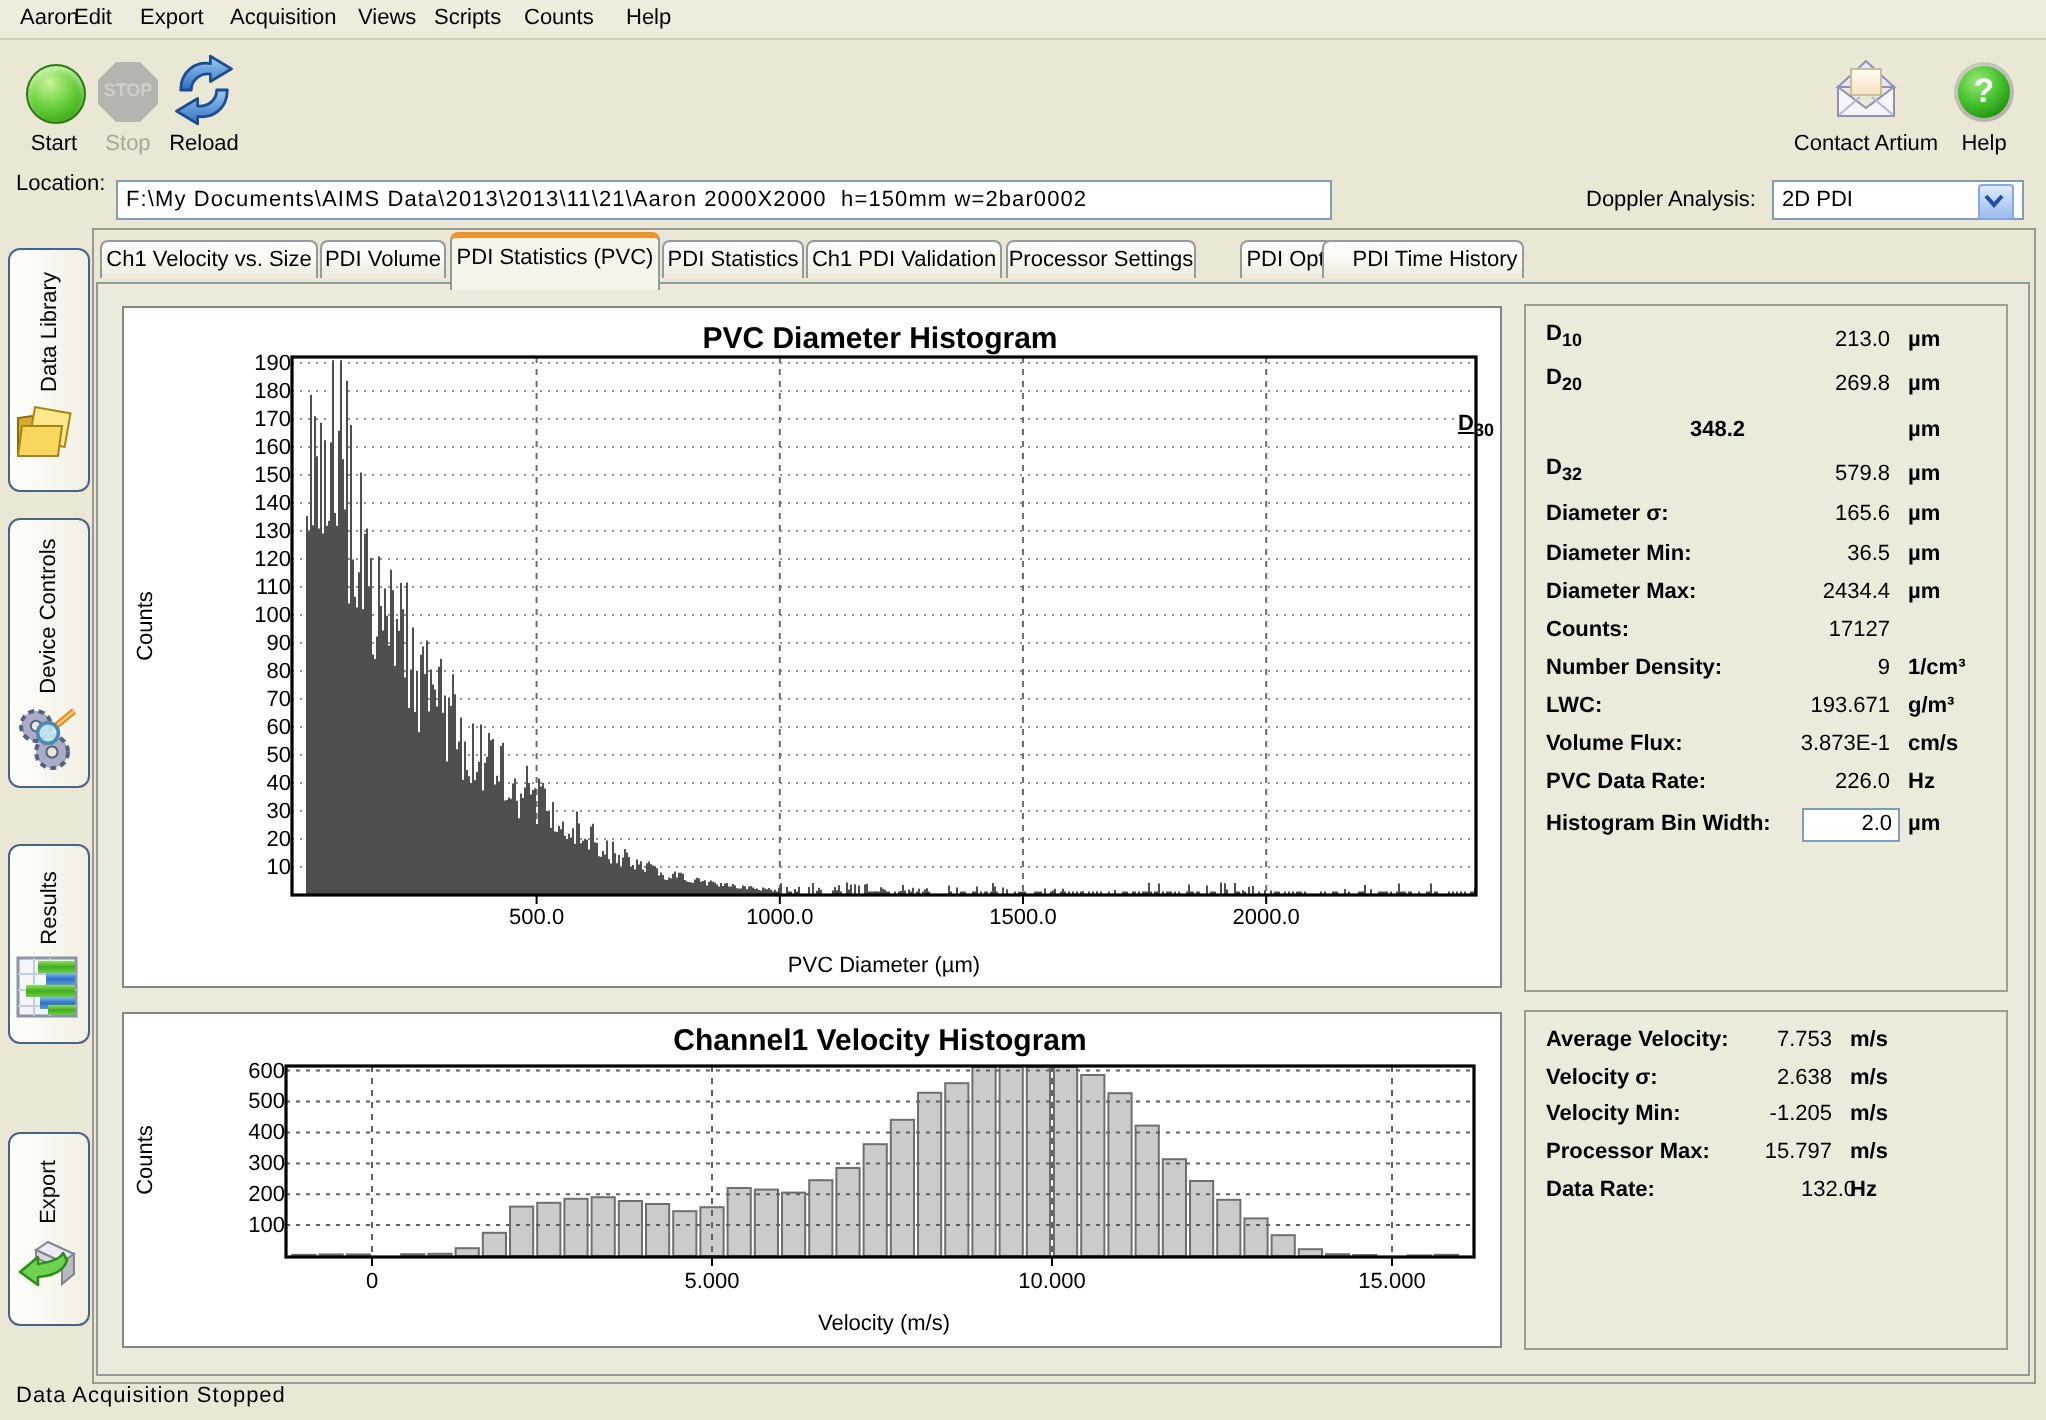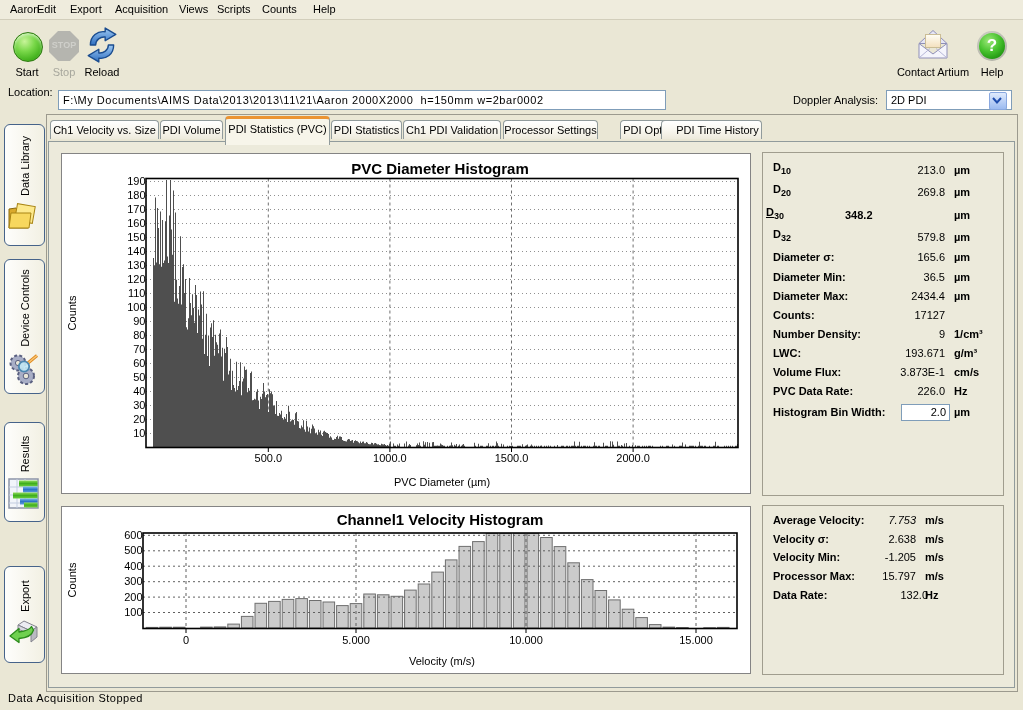--- a/index.html
+++ b/index.html
@@ -262,21 +262,21 @@
     <line x1="635" y1="122.5" x2="635" y2="127" stroke="#000" stroke-width="1"></line>
     <text x="635" y="138" text-anchor="middle" font-size="11">15.000</text>
   <rect x="82" y="27" width="594" height="95.5" fill="none" stroke="#000" stroke-width="1.6"></rect>
   <text x="15" y="74" text-anchor="middle" font-size="11" transform="rotate(-90 15 74)">Counts</text>
   <text x="381" y="159" text-anchor="middle" font-size="11">Velocity (m/s)</text>
 </svg>
 
 <div class="abs" style="left:762px;top:152px;width:240px;height:342px;border:1px solid #a09d8e;"></div>
 <div class="abs b" style="left:773px;top:161px;">D<span style="font-size:9px;vertical-align:-3px;">10</span></div>
 <div class="abs b" style="left:773px;top:183px;">D<span style="font-size:9px;vertical-align:-3px;">20</span></div>
-<div class="abs b" style="left:766px;top:206px;text-decoration:underline;">D<span style="font-size:9px;vertical-align:-3px;">30</span></div>
+<div class="abs b" style="left:729px;top:206px;text-decoration:underline;">D<span style="font-size:9px;vertical-align:-3px;">30</span></div>
 <div class="abs b" style="left:773px;top:228px;">D<span style="font-size:9px;vertical-align:-3px;">32</span></div>
 <div class="abs b" style="left:773px;top:251px;">Diameter σ:</div>
 <div class="abs b" style="left:773px;top:270.5px;">Diameter Min:</div>
 <div class="abs b" style="left:773px;top:289.5px;">Diameter Max:</div>
 <div class="abs b" style="left:773px;top:308.5px;">Counts:</div>
 <div class="abs b" style="left:773px;top:327.5px;">Number Density:</div>
 <div class="abs b" style="left:773px;top:346.5px;">LWC:</div>
 <div class="abs b" style="left:773px;top:365.5px;">Volume Flux:</div>
 <div class="abs b" style="left:773px;top:384.5px;">PVC Data Rate:</div>
 <div class="abs b" style="left:773px;top:405.5px;">Histogram Bin Width:</div>
@@ -305,21 +305,21 @@
 <div class="abs b" style="left:954px;top:365.5px;">cm/s</div>
 <div class="abs b" style="left:954px;top:384.5px;">Hz</div>
 <div class="abs b" style="left:954px;top:405.5px;">µm</div>
 
 <div class="abs" style="left:762px;top:505px;width:240px;height:168px;border:1px solid #a09d8e;"></div>
 <div class="abs b" style="left:773px;top:514px;">Average Velocity:</div>
 <div class="abs b" style="left:773px;top:532.7px;">Velocity σ:</div>
 <div class="abs b" style="left:773px;top:551.4px;">Velocity Min:</div>
 <div class="abs b" style="left:773px;top:570.1px;">Processor Max:</div>
 <div class="abs b" style="left:773px;top:588.8px;">Data Rate:</div>
-<div class="abs" style="left:816px;top:514px;width:100px;text-align:right;font-style:italic;">7.753</div>
+<div class="abs" style="left:816px;top:514px;width:100px;text-align:right;">7.753</div>
 <div class="abs" style="left:816px;top:532.7px;width:100px;text-align:right;">2.638</div>
 <div class="abs" style="left:816px;top:551.4px;width:100px;text-align:right;">-1.205</div>
 <div class="abs" style="left:816px;top:570.1px;width:100px;text-align:right;">15.797</div>
 <div class="abs" style="left:816px;top:588.8px;width:112px;text-align:right;">132.0</div>
 <div class="abs b" style="left:925px;top:514px;">m/s</div>
 <div class="abs b" style="left:925px;top:532.7px;">m/s</div>
 <div class="abs b" style="left:925px;top:551.4px;">m/s</div>
 <div class="abs b" style="left:925px;top:570.1px;">m/s</div>
 <div class="abs b" style="left:925px;top:588.8px;">Hz</div>
 

